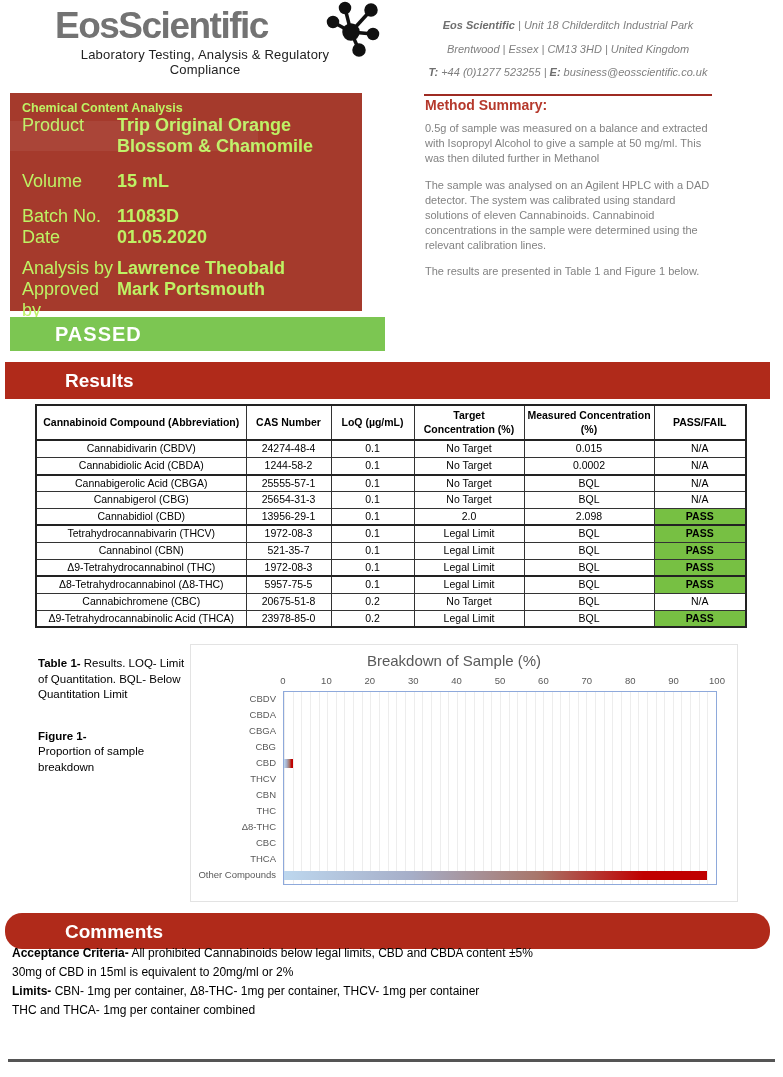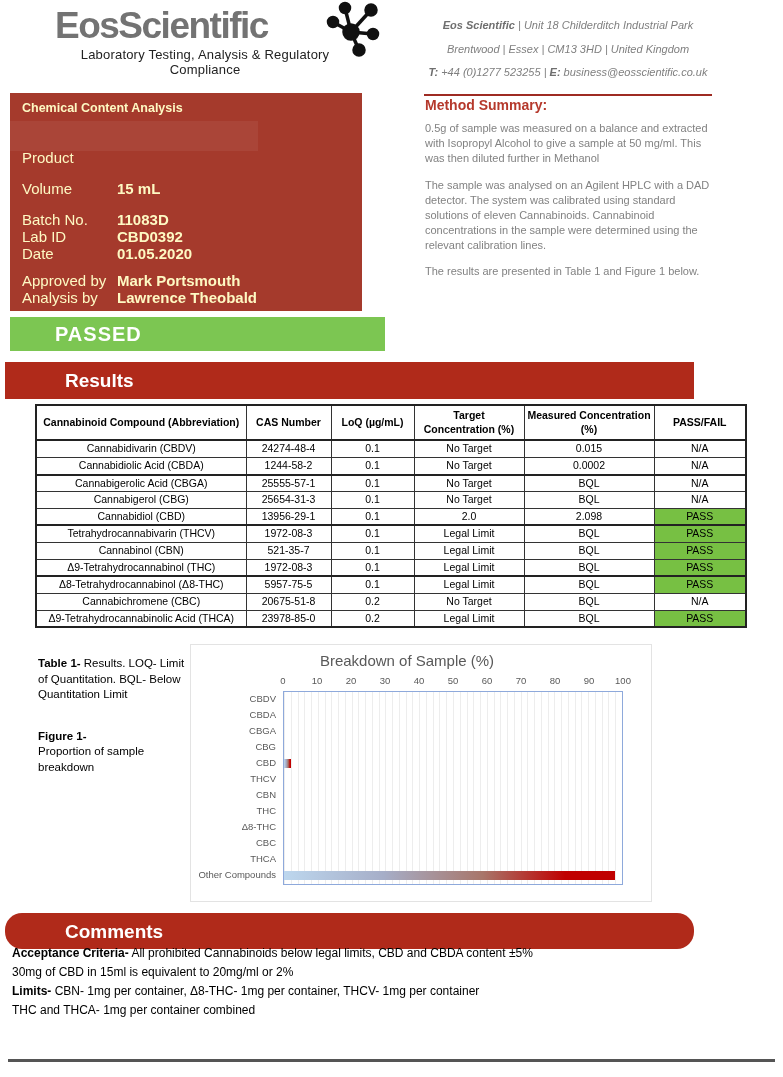--- a/index.html
+++ b/index.html
@@ -12,63 +12,63 @@
   .logo-tagline{font-size:13px;color:#222;text-align:center;margin-top:0px;letter-spacing:.2px;}
   .molecule{position:absolute;right:-28px;top:-6px;}
 
   .contact-block{position:absolute;left:418px;top:14px;width:300px;text-align:center;
     font-size:11px;color:#7f7f7f;line-height:2.15;font-style:italic;}
   .contact-block b{color:#6e6e6e;}
   .contact-rule{margin-top:9px;height:0;border-top:2px solid #9e2b23;width:288px;margin-left:6px;}
 
   
   .info-box{position:absolute;left:10px;top:93px;width:352px;height:218px;background:#a53a2c;
-    color:#fef9c3;box-sizing:border-box;padding:8px 12px;}
+    color:#bef264;box-sizing:border-box;padding:8px 12px;}
   .info-title{font-size:12.5px;font-weight:bold;}
   .info-inner-rect{position:absolute;left:0;top:28px;width:248px;height:30px;background:rgba(255,255,255,0.06);}
-  .info-rows{margin-top:34px;font-size:15px;}
+  .info-rows{font-size:18px;}
   .info-row{display:flex;}
   .info-row .lab{width:95px;flex:0 0 95px;}
   .info-row .val{font-weight:bold;}
   .gap14{height:14px;} .gap10{height:10px;}
 
   
   .passed-banner{position:absolute;left:10px;top:317px;width:375px;height:34px;background:#7cc652;
     color:#fff;font-weight:800;font-size:20px;letter-spacing:1px;line-height:34px;padding-left:45px;box-sizing:border-box;}
 
   
   .method-block{position:absolute;left:425px;top:97px;width:296px;}
   .method-heading{color:#b5392c;font-weight:bold;font-size:14px;margin-bottom:8px;}
   .method-block p{font-size:11px;color:#828282;line-height:1.38;margin:0 0 11px 0;}
 
   
-  .section-banner{position:absolute;left:5px;width:689px;height:37px;background:#b02a1a;color:#fff;
+  .section-banner{position:absolute;left:5px;width:765px;height:37px;background:#b02a1a;color:#fff;
     font-size:19px;font-weight:800;line-height:37px;padding-left:60px;box-sizing:border-box;}
   .results-banner{top:362px;}
   .comments-banner{top:913px;height:36px;border-radius:17px;}
 
   
   .results-table{position:absolute;left:35px;top:404px;width:710px;border-collapse:collapse;
     table-layout:fixed;font-size:10.5px;color:#000;}
   .results-table th,.results-table td{border:1px solid #333;text-align:center;padding:1px 2px;line-height:1.3;}
   .results-table th{font-weight:bold;font-size:10.5px;padding:3px 2px;}
   .results-table{border:2px solid #222;}
   .results-table thead tr{border-bottom:2px solid #222;}
   .results-table tr.thick{border-bottom:2px solid #222;}
-  .results-table td.pass{background:#77c043;font-weight:normal;}
+  .results-table td.pass{background:#77c043;font-weight:bold;}
   col.c1{width:210px;} col.c2{width:85px;} col.c3{width:83px;} col.c4{width:110px;} col.c5{width:130px;} col.c6{width:92px;}
 
   
   .notes-block{position:absolute;left:38px;top:656px;width:152px;font-size:11.5px;color:#000;line-height:1.35;}
   .note-figure{margin-top:26px;}
   .note-figure b{display:block;}
 
   
-  .chart{position:absolute;left:190px;top:644px;width:462px;height:258px;border:1px solid #e3e3e3;
-    box-sizing:border-box;padding-right:28px;}
+  .chart{position:absolute;left:190px;top:644px;width:548px;height:258px;border:1px solid #e3e3e3;
+    box-sizing:border-box;padding-right:20px;}
   .chart-title{text-align:center;font-size:15px;color:#595959;margin-top:7px;}
   .chart-grid{display:grid;grid-template-columns:92px 1fr;margin-top:5px;}
   .axis-strip{grid-column:2;position:relative;height:17px;font-size:9.5px;color:#595959;}
   .axis-strip .tick{position:absolute;top:1px;transform:translateX(-50%);}
   .cat-col{grid-column:1;padding-right:7px;}
   .cat-label{height:16px;line-height:16px;text-align:right;font-size:9.5px;color:#595959;white-space:nowrap;}
   .plot{grid-column:2;position:relative;height:192px;border:1px solid #8ea9db;box-sizing:content-box;
     background:repeating-linear-gradient(to right,#ededed 0,#ededed 1px,transparent 1px,transparent 2%);}
   .bar-row{height:16px;position:relative;}
   .bar{position:absolute;left:0;top:3px;height:9px;
@@ -114,47 +114,44 @@
     <div><b>T:</b><span> +44 (0)1277 523255 | </span><b>E:</b><span> business@eosscientific.co.uk</span></div>
     <div class="contact-rule"></div>
   </div>
 
   <div class="info-box">
     <div class="info-title">Chemical Content Analysis</div>
     <div class="info-inner-rect"></div>
     <div class="info-rows">
       <div class="info-row">
           <span class="lab">Product</span>
+          <span class="val">Trip Original Orange Blossom &amp; Chamomile</span>
         </div>
       <div class="gap14"></div>
       <div class="info-row">
           <span class="lab">Volume</span>
           <span class="val">15 mL</span>
         </div>
       <div class="gap14"></div>
       <div class="info-row">
           <span class="lab">Batch No.</span>
           <span class="val">11083D</span>
         </div>
       <div class="info-row">
-          <span class="lab">Lab ID</span>
-          <span class="val">CBD0392</span>
-        </div>
-      <div class="info-row">
           <span class="lab">Date</span>
           <span class="val">01.05.2020</span>
         </div>
       <div class="gap10"></div>
       <div class="info-row">
+          <span class="lab">Analysis by</span>
+          <span class="val">Lawrence Theobald</span>
+        </div>
+      <div class="info-row">
           <span class="lab">Approved by</span>
           <span class="val">Mark Portsmouth</span>
-        </div>
-      <div class="info-row">
-          <span class="lab">Analysis by</span>
-          <span class="val">Lawrence Theobald</span>
         </div>
     </div>
   </div>
 
   <div class="passed-banner">PASSED</div>
 
   <div class="method-block">
     <div class="method-heading">Method Summary:</div>
     <p>0.5g of sample was measured on a balance and extracted with Isopropyl Alcohol to give a sample at 50 mg/ml. This was then diluted further in Methanol</p>
     <p>The sample was analysed on an Agilent HPLC with a DAD detector. The system was calibrated using standard solutions of eleven Cannabinoids. Cannabinoid concentrations in the sample were determined using the relevant calibration lines.</p>

